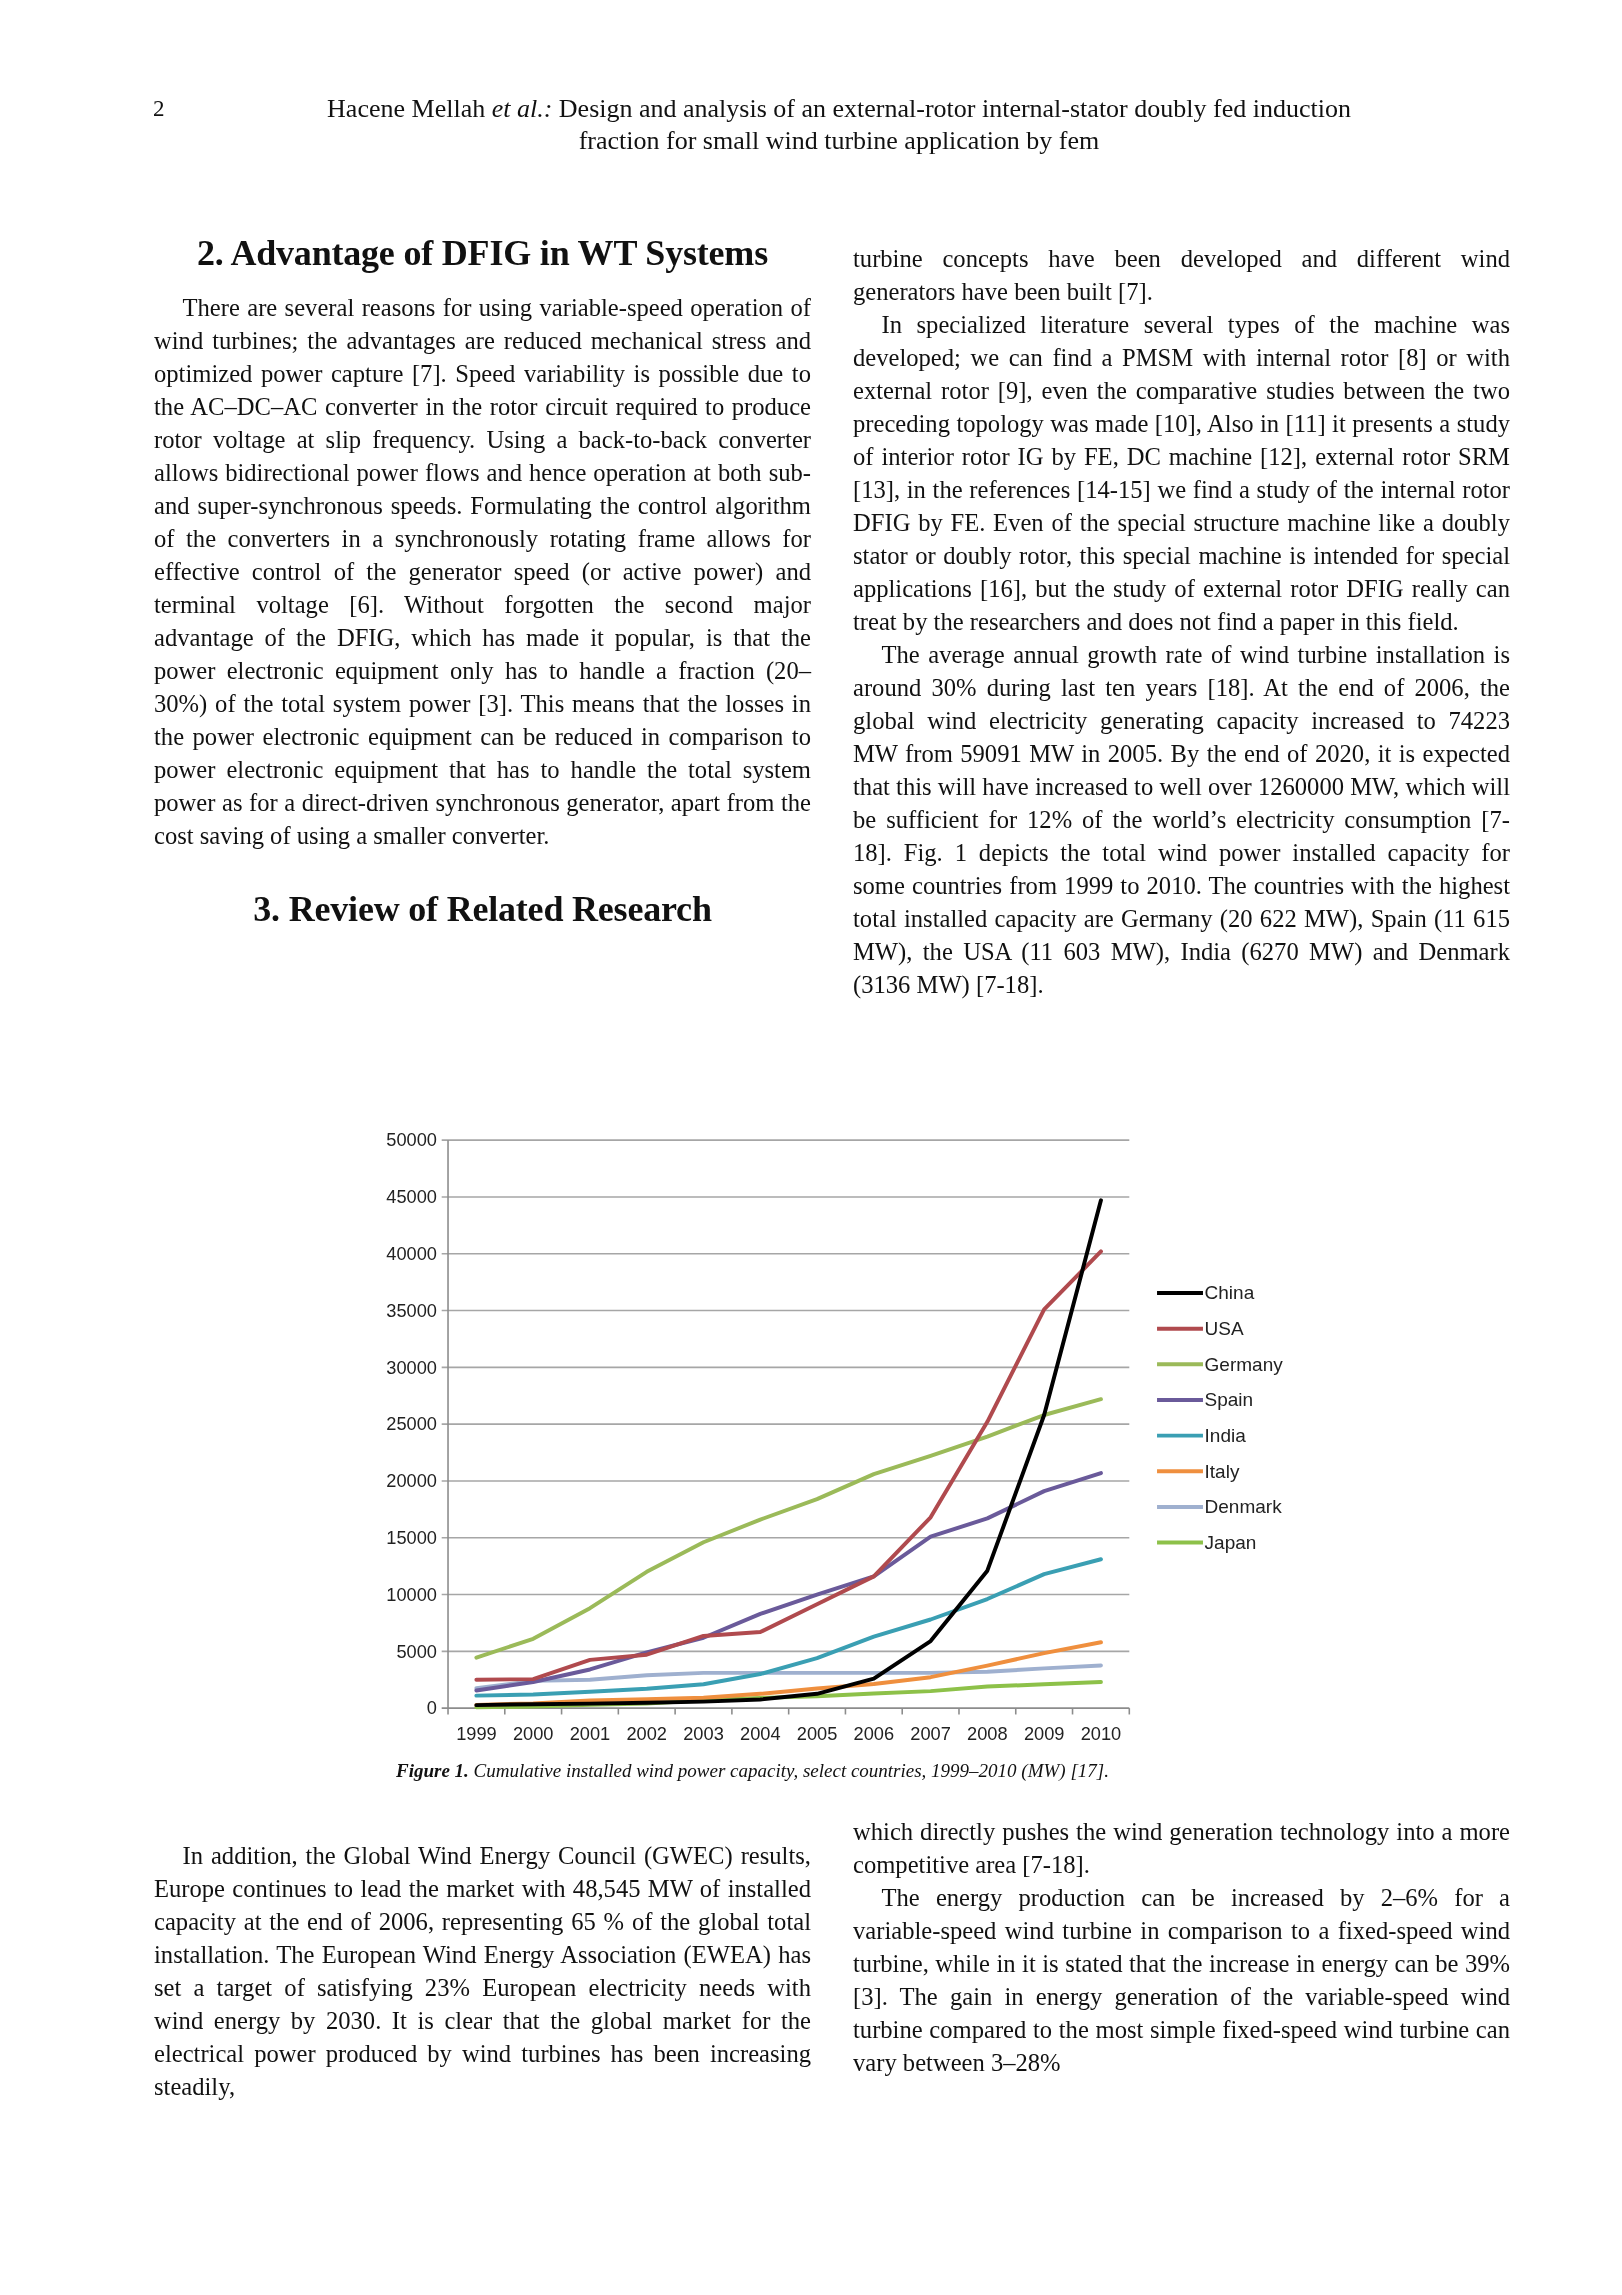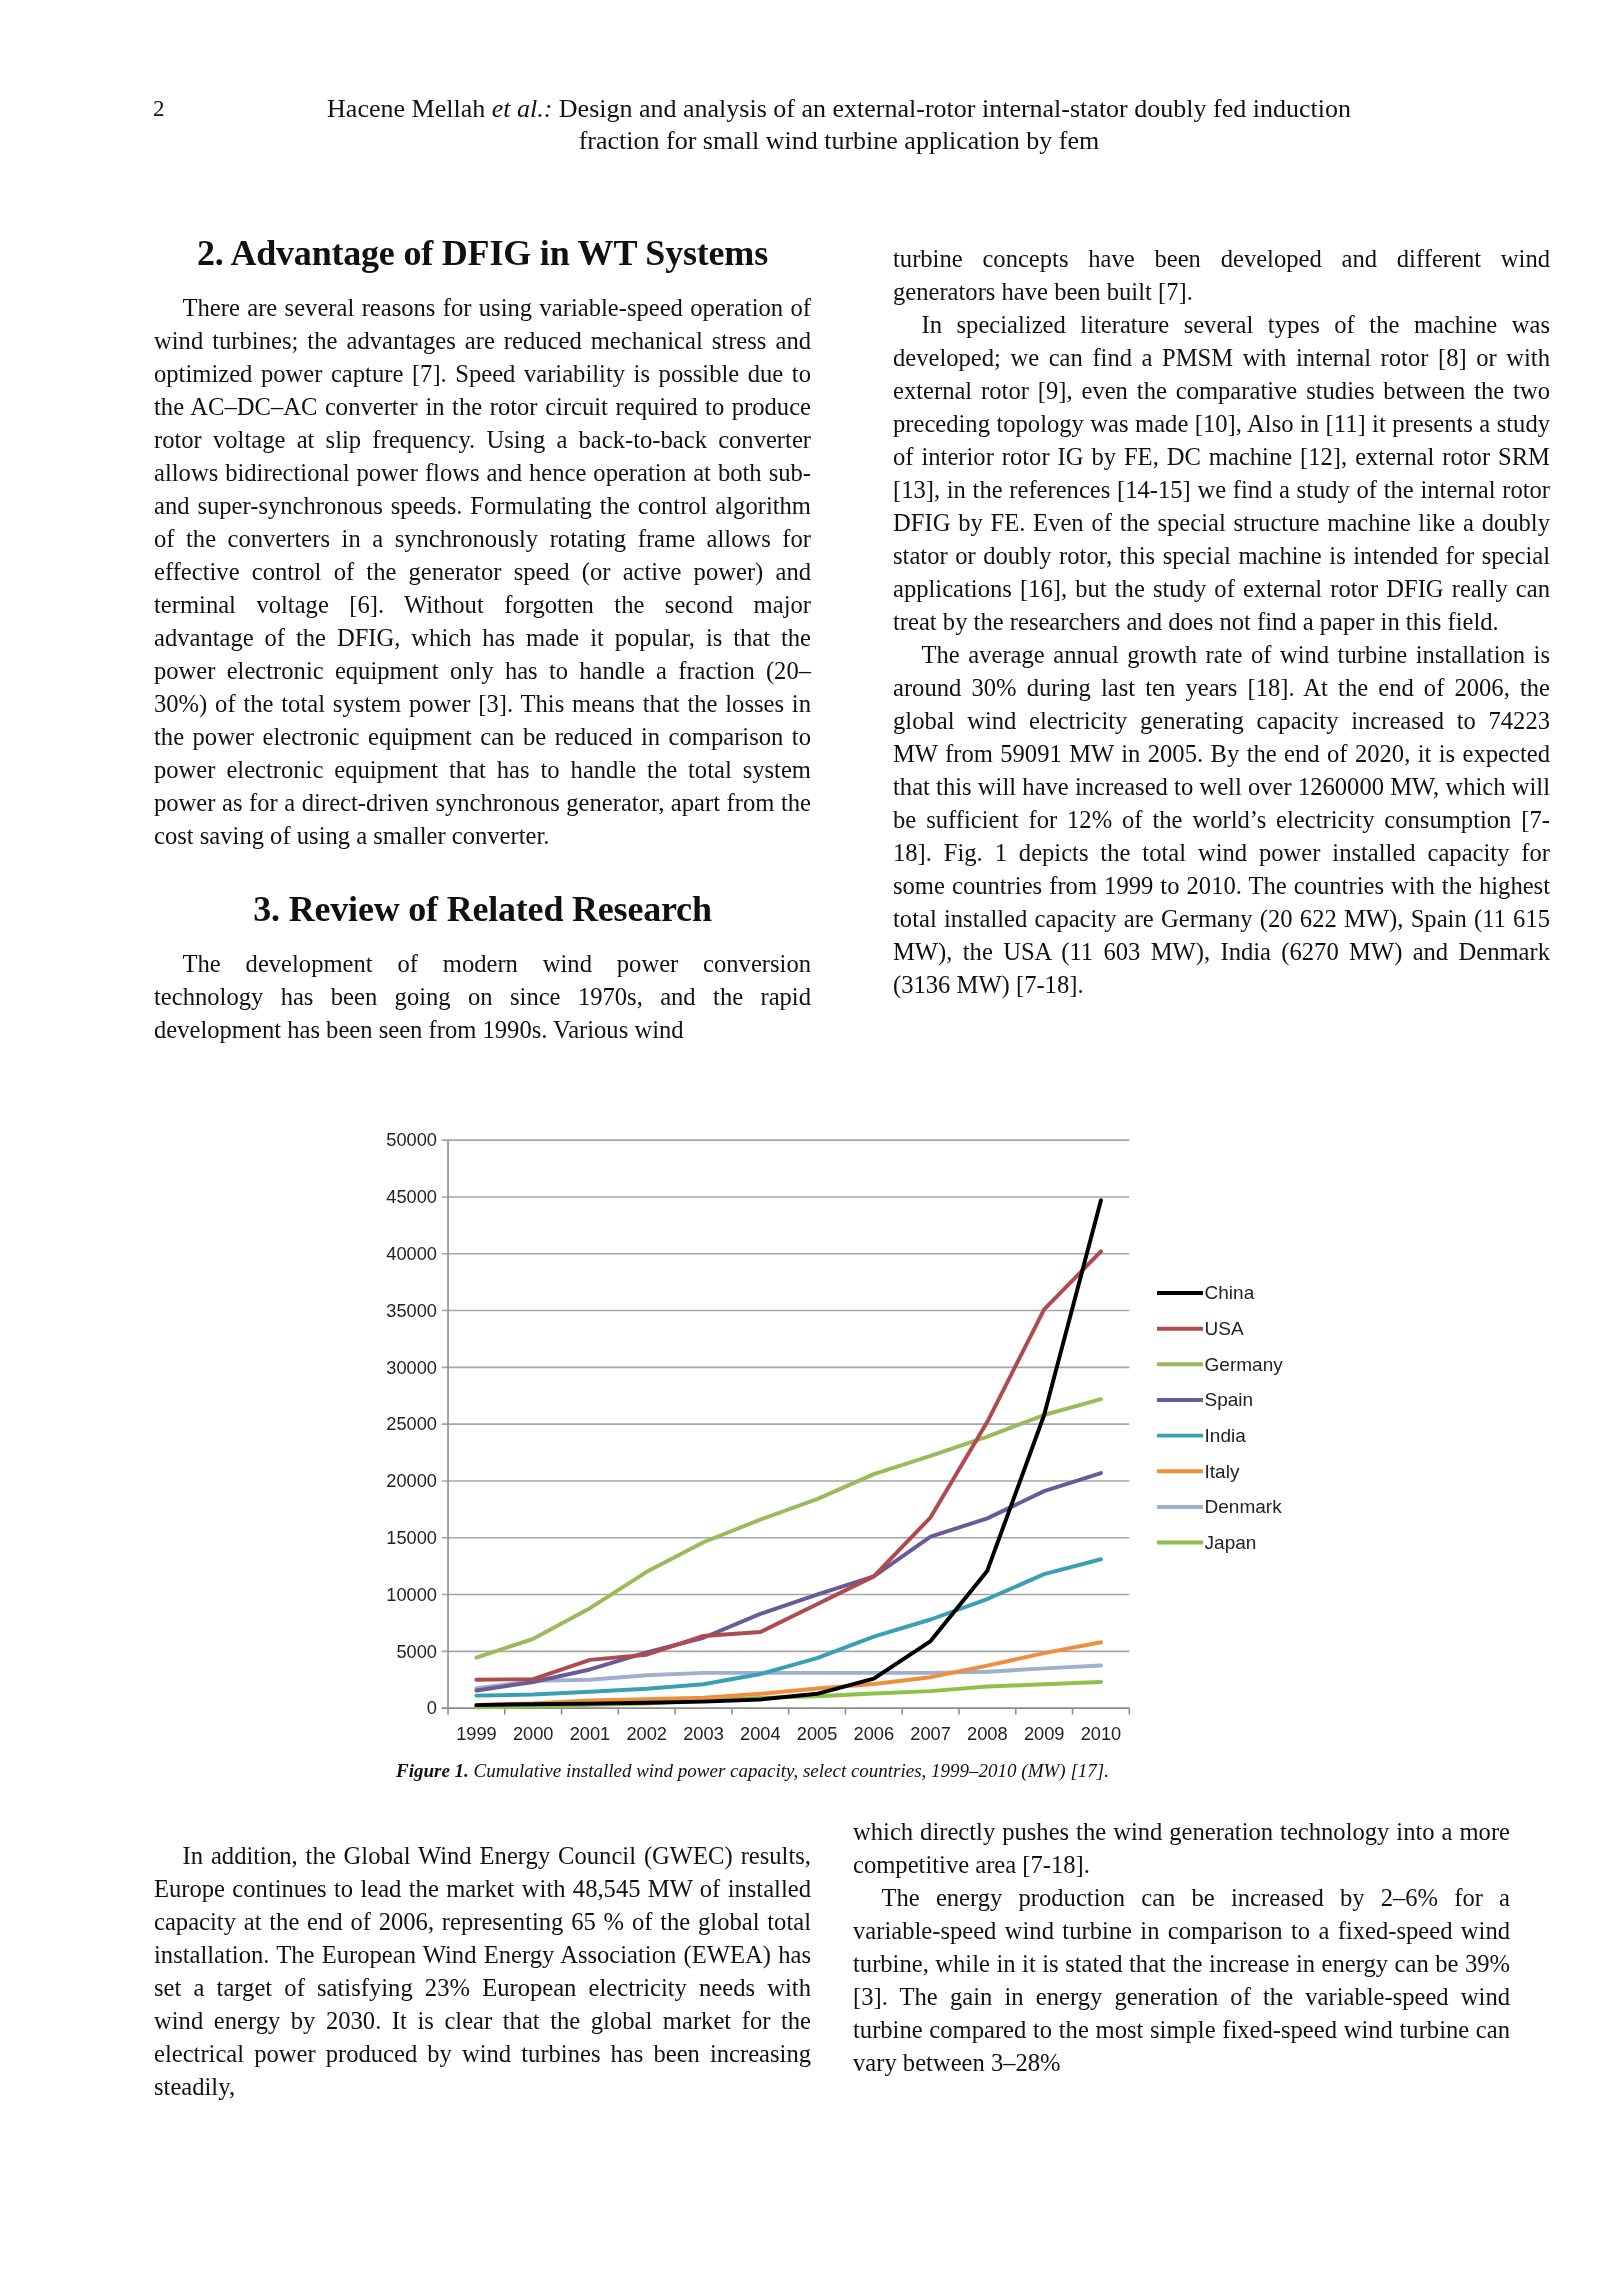--- a/index.html
+++ b/index.html
@@ -47,24 +47,23 @@
 <div class="running-header">
   <span>Hacene Mellah</span>
   <i>et al.:</i><span> Design and analysis of an external-rotor internal-stator doubly fed induction</span><br>
   <span>fraction for small wind turbine application by fem</span>
 </div>
 
 <div class="col col-left" style="top:231px;">
   <h2 class="section">2. Advantage of DFIG in WT Systems</h2>
   <p style="margin-top:16px;">There are several reasons for using variable-speed operation of wind turbines; the advantages are reduced mechanical stress and optimized power capture [7]. Speed variability is possible due to the AC–DC–AC converter in the rotor circuit required to produce rotor voltage at slip frequency. Using a back-to-back converter allows bidirectional power flows and hence operation at both sub- and super-synchronous speeds. Formulating the control algorithm of the converters in a synchronously rotating frame allows for effective control of the generator speed (or active power) and terminal voltage [6]. Without forgotten the second major advantage of the DFIG, which has made it popular, is that the power electronic equipment only has to handle a fraction (20–30%) of the total system power [3]. This means that the losses in the power electronic equipment can be reduced in comparison to power electronic equipment that has to handle the total system power as for a direct-driven synchronous generator, apart from the cost saving of using a smaller converter.</p>
   <h2 class="section" style="margin-top:35px;">3. Review of Related Research</h2>
-  <p style="margin-top:16px;">The development of modern wind power conversion technology has been going on since 1970s, and the rapid development has been seen from 1990s. Various wind</p>
 </div>
 
-<div class="col col-right" style="top:242px;margin-left:40px;">
+<div class="col col-right" style="top:242px;">
   <p class="noindent">turbine concepts have been developed and different wind generators have been built [7].</p>
   <p>In specialized literature several types of the machine was developed; we can find a PMSM with internal rotor [8] or with external rotor [9], even the comparative studies between the two preceding topology was made [10], Also in [11] it presents a study of interior rotor IG by FE, DC machine [12], external rotor SRM [13], in the references [14-15] we find a study of the internal rotor DFIG by FE. Even of the special structure machine like a doubly stator or doubly rotor, this special machine is intended for special applications [16], but the study of external rotor DFIG really can treat by the researchers and does not find a paper in this field.</p>
   <p>The average annual growth rate of wind turbine installation is around 30% during last ten years [18]. At the end of 2006, the global wind electricity generating capacity increased to 74223 MW from 59091 MW in 2005. By the end of 2020, it is expected that this will have increased to well over 1260000 MW, which will be sufficient for 12% of the world’s electricity consumption [7-18]. Fig. 1 depicts the total wind power installed capacity for some countries from 1999 to 2010. The countries with the highest total installed capacity are Germany (20 622 MW), Spain (11 615 MW), the USA (11 603 MW), India (6270 MW) and Denmark (3136 MW) [7-18].</p>
 </div>
 
 <div class="chart-wrap">
   <svg id="chart-svg" width="1014" height="626" viewBox="0 0 1280 790">
       <text x="111" y="744" text-anchor="end" font-size="23" class="ytick">0</text>
       <line x1="117" x2="985" y1="664.3" y2="664.3" stroke="#a6a6a6" stroke-width="2"></line>
       <text x="111" y="672.3" text-anchor="end" font-size="23" class="ytick">5000</text>

